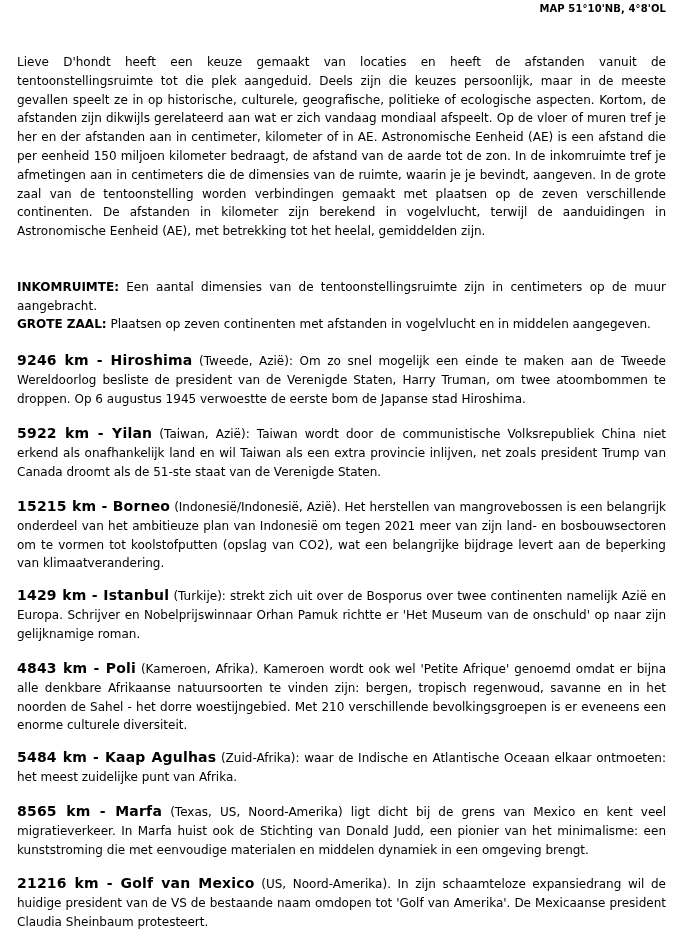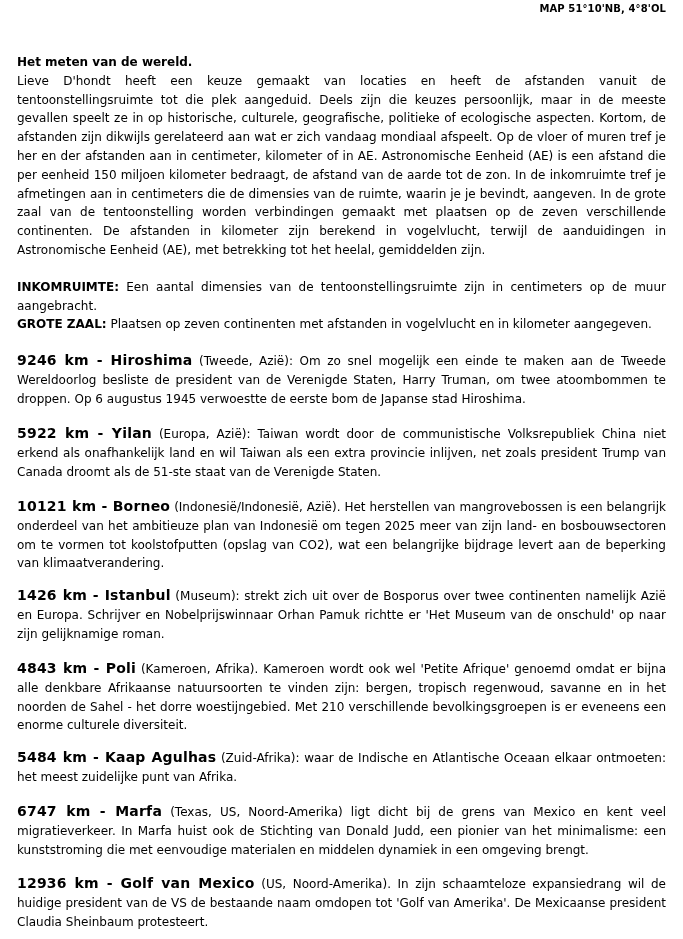--- a/index.html
+++ b/index.html
@@ -74,57 +74,56 @@
     }
   </style>
 </head>
 <body>
 
 <div class="page">
 
   <div class="map-header">MAP 51°10'NB, 4°8'OL</div>
 
   <div class="intro">
-    <span class="title">Het meten van de wereld.</span>
     <span>Lieve D'hondt heeft een keuze gemaakt van locaties en heeft de afstanden vanuit de tentoonstellingsruimte tot die plek aangeduid. Deels zijn die keuzes persoonlijk, maar in de meeste gevallen speelt ze in op historische, culturele, geografische, politieke of ecologische aspecten. Kortom, de afstanden zijn dikwijls gerelateerd aan wat er zich vandaag mondiaal afspeelt. Op de vloer of muren tref je her en der afstanden aan in centimeter, kilometer of in AE. Astronomische Eenheid (AE) is een afstand die per eenheid 150 miljoen kilometer bedraagt, de afstand van de aarde tot de zon. In de inkomruimte tref je afmetingen aan in centimeters die de dimensies van de ruimte, waarin je je bevindt, aangeven. In de grote zaal van de tentoonstelling worden verbindingen gemaakt met plaatsen op de zeven verschillende continenten. De afstanden in kilometer zijn berekend in vogelvlucht, terwijl de aanduidingen in Astronomische Eenheid (AE), met betrekking tot het heelal, gemiddelden zijn.</span>
   </div>
 
   <div class="section" style="top:278px;">
     <span class="label">INKOMRUIMTE:</span><span> Een aantal dimensies van de tentoonstellingsruimte zijn in centimeters op de muur aangebracht.</span>
   </div>
 
   <div class="section" style="top:315px;">
-    <span class="label">GROTE ZAAL:</span><span> Plaatsen op zeven continenten met afstanden in vogelvlucht en in kilometer aangegeven.</span>
+    <span class="label">GROTE ZAAL:</span><span> Plaatsen op zeven continenten met afstanden in vogelvlucht en in middelen aangegeven.</span>
   </div>
 
   <div class="entry" style="top:351px;">
     <span class="head">9246 km - Hiroshima</span><span class="region"> (Tweede, Azië)</span><span>: Om zo snel mogelijk een einde te maken aan de Tweede Wereldoorlog besliste de president van de Verenigde Staten, Harry Truman, om twee atoombommen te droppen. Op 6 augustus 1945 verwoestte de eerste bom de Japanse stad Hiroshima.</span>
   </div>
 
   <div class="entry" style="top:424px;">
-    <span class="head">5922 km - Yilan</span><span class="region"> (Europa, Azië)</span><span>: Taiwan wordt door de communistische Volksrepubliek China niet erkend als onafhankelijk land en wil Taiwan als een extra provincie inlijven, net zoals president Trump van Canada droomt als de 51-ste staat van de Verenigde Staten.</span>
+    <span class="head">5922 km - Yilan</span><span class="region"> (Taiwan, Azië)</span><span>: Taiwan wordt door de communistische Volksrepubliek China niet erkend als onafhankelijk land en wil Taiwan als een extra provincie inlijven, net zoals president Trump van Canada droomt als de 51-ste staat van de Verenigde Staten.</span>
   </div>
 
   <div class="entry" style="top:497px;">
-    <span class="head">10121 km - Borneo</span><span class="region"> (Indonesië/Indonesië, Azië)</span><span>. Het herstellen van mangrovebossen is een belangrijk onderdeel van het ambitieuze plan van Indonesië om tegen 2025 meer van zijn land- en bosbouwsectoren om te vormen tot koolstofputten (opslag van CO2), wat een belangrijke bijdrage levert aan de beperking van klimaatverandering.</span>
+    <span class="head">15215 km - Borneo</span><span class="region"> (Indonesië/Indonesië, Azië)</span><span>. Het herstellen van mangrovebossen is een belangrijk onderdeel van het ambitieuze plan van Indonesië om tegen 2021 meer van zijn land- en bosbouwsectoren om te vormen tot koolstofputten (opslag van CO2), wat een belangrijke bijdrage levert aan de beperking van klimaatverandering.</span>
   </div>
 
   <div class="entry" style="top:586px;">
-    <span class="head">1426 km - Istanbul</span><span class="region"> (Museum)</span><span>: strekt zich uit over de Bosporus over twee continenten namelijk Azië en Europa. Schrijver en Nobelprijswinnaar Orhan Pamuk richtte er 'Het Museum van de onschuld' op naar zijn gelijknamige roman.</span>
+    <span class="head">1429 km - Istanbul</span><span class="region"> (Turkije)</span><span>: strekt zich uit over de Bosporus over twee continenten namelijk Azië en Europa. Schrijver en Nobelprijswinnaar Orhan Pamuk richtte er 'Het Museum van de onschuld' op naar zijn gelijknamige roman.</span>
   </div>
 
   <div class="entry" style="top:659px;">
     <span class="head">4843 km - Poli</span><span class="region"> (Kameroen, Afrika)</span><span>. Kameroen wordt ook wel 'Petite Afrique' genoemd omdat er bijna alle denkbare Afrikaanse natuursoorten te vinden zijn: bergen, tropisch regenwoud, savanne en in het noorden de Sahel - het dorre woestijngebied. Met 210 verschillende bevolkingsgroepen is er eveneens een enorme culturele diversiteit.</span>
   </div>
 
   <div class="entry" style="top:748px;">
     <span class="head">5484 km - Kaap Agulhas</span><span class="region"> (Zuid-Afrika)</span><span>: waar de Indische en Atlantische Oceaan elkaar ontmoeten: het meest zuidelijke punt van Afrika.</span>
   </div>
 
   <div class="entry" style="top:802px;">
-    <span class="head">6747 km - Marfa</span><span class="region"> (Texas, US, Noord-Amerika)</span><span> ligt dicht bij de grens van Mexico en kent veel migratieverkeer. In Marfa huist ook de Stichting van Donald Judd, een pionier van het minimalisme: een kunststroming die met eenvoudige materialen en middelen dynamiek in een omgeving brengt.</span>
+    <span class="head">8565 km - Marfa</span><span class="region"> (Texas, US, Noord-Amerika)</span><span> ligt dicht bij de grens van Mexico en kent veel migratieverkeer. In Marfa huist ook de Stichting van Donald Judd, een pionier van het minimalisme: een kunststroming die met eenvoudige materialen en middelen dynamiek in een omgeving brengt.</span>
   </div>
 
   <div class="entry" style="top:874px;">
-    <span class="head">12936 km - Golf van Mexico</span><span class="region"> (US, Noord-Amerika)</span><span>. In zijn schaamteloze expansiedrang wil de huidige president van de VS de bestaande naam omdopen tot 'Golf van Amerika'. De Mexicaanse president Claudia Sheinbaum protesteert.</span>
+    <span class="head">21216 km - Golf van Mexico</span><span class="region"> (US, Noord-Amerika)</span><span>. In zijn schaamteloze expansiedrang wil de huidige president van de VS de bestaande naam omdopen tot 'Golf van Amerika'. De Mexicaanse president Claudia Sheinbaum protesteert.</span>
   </div>
 
 </div>
 
 </body></html>

